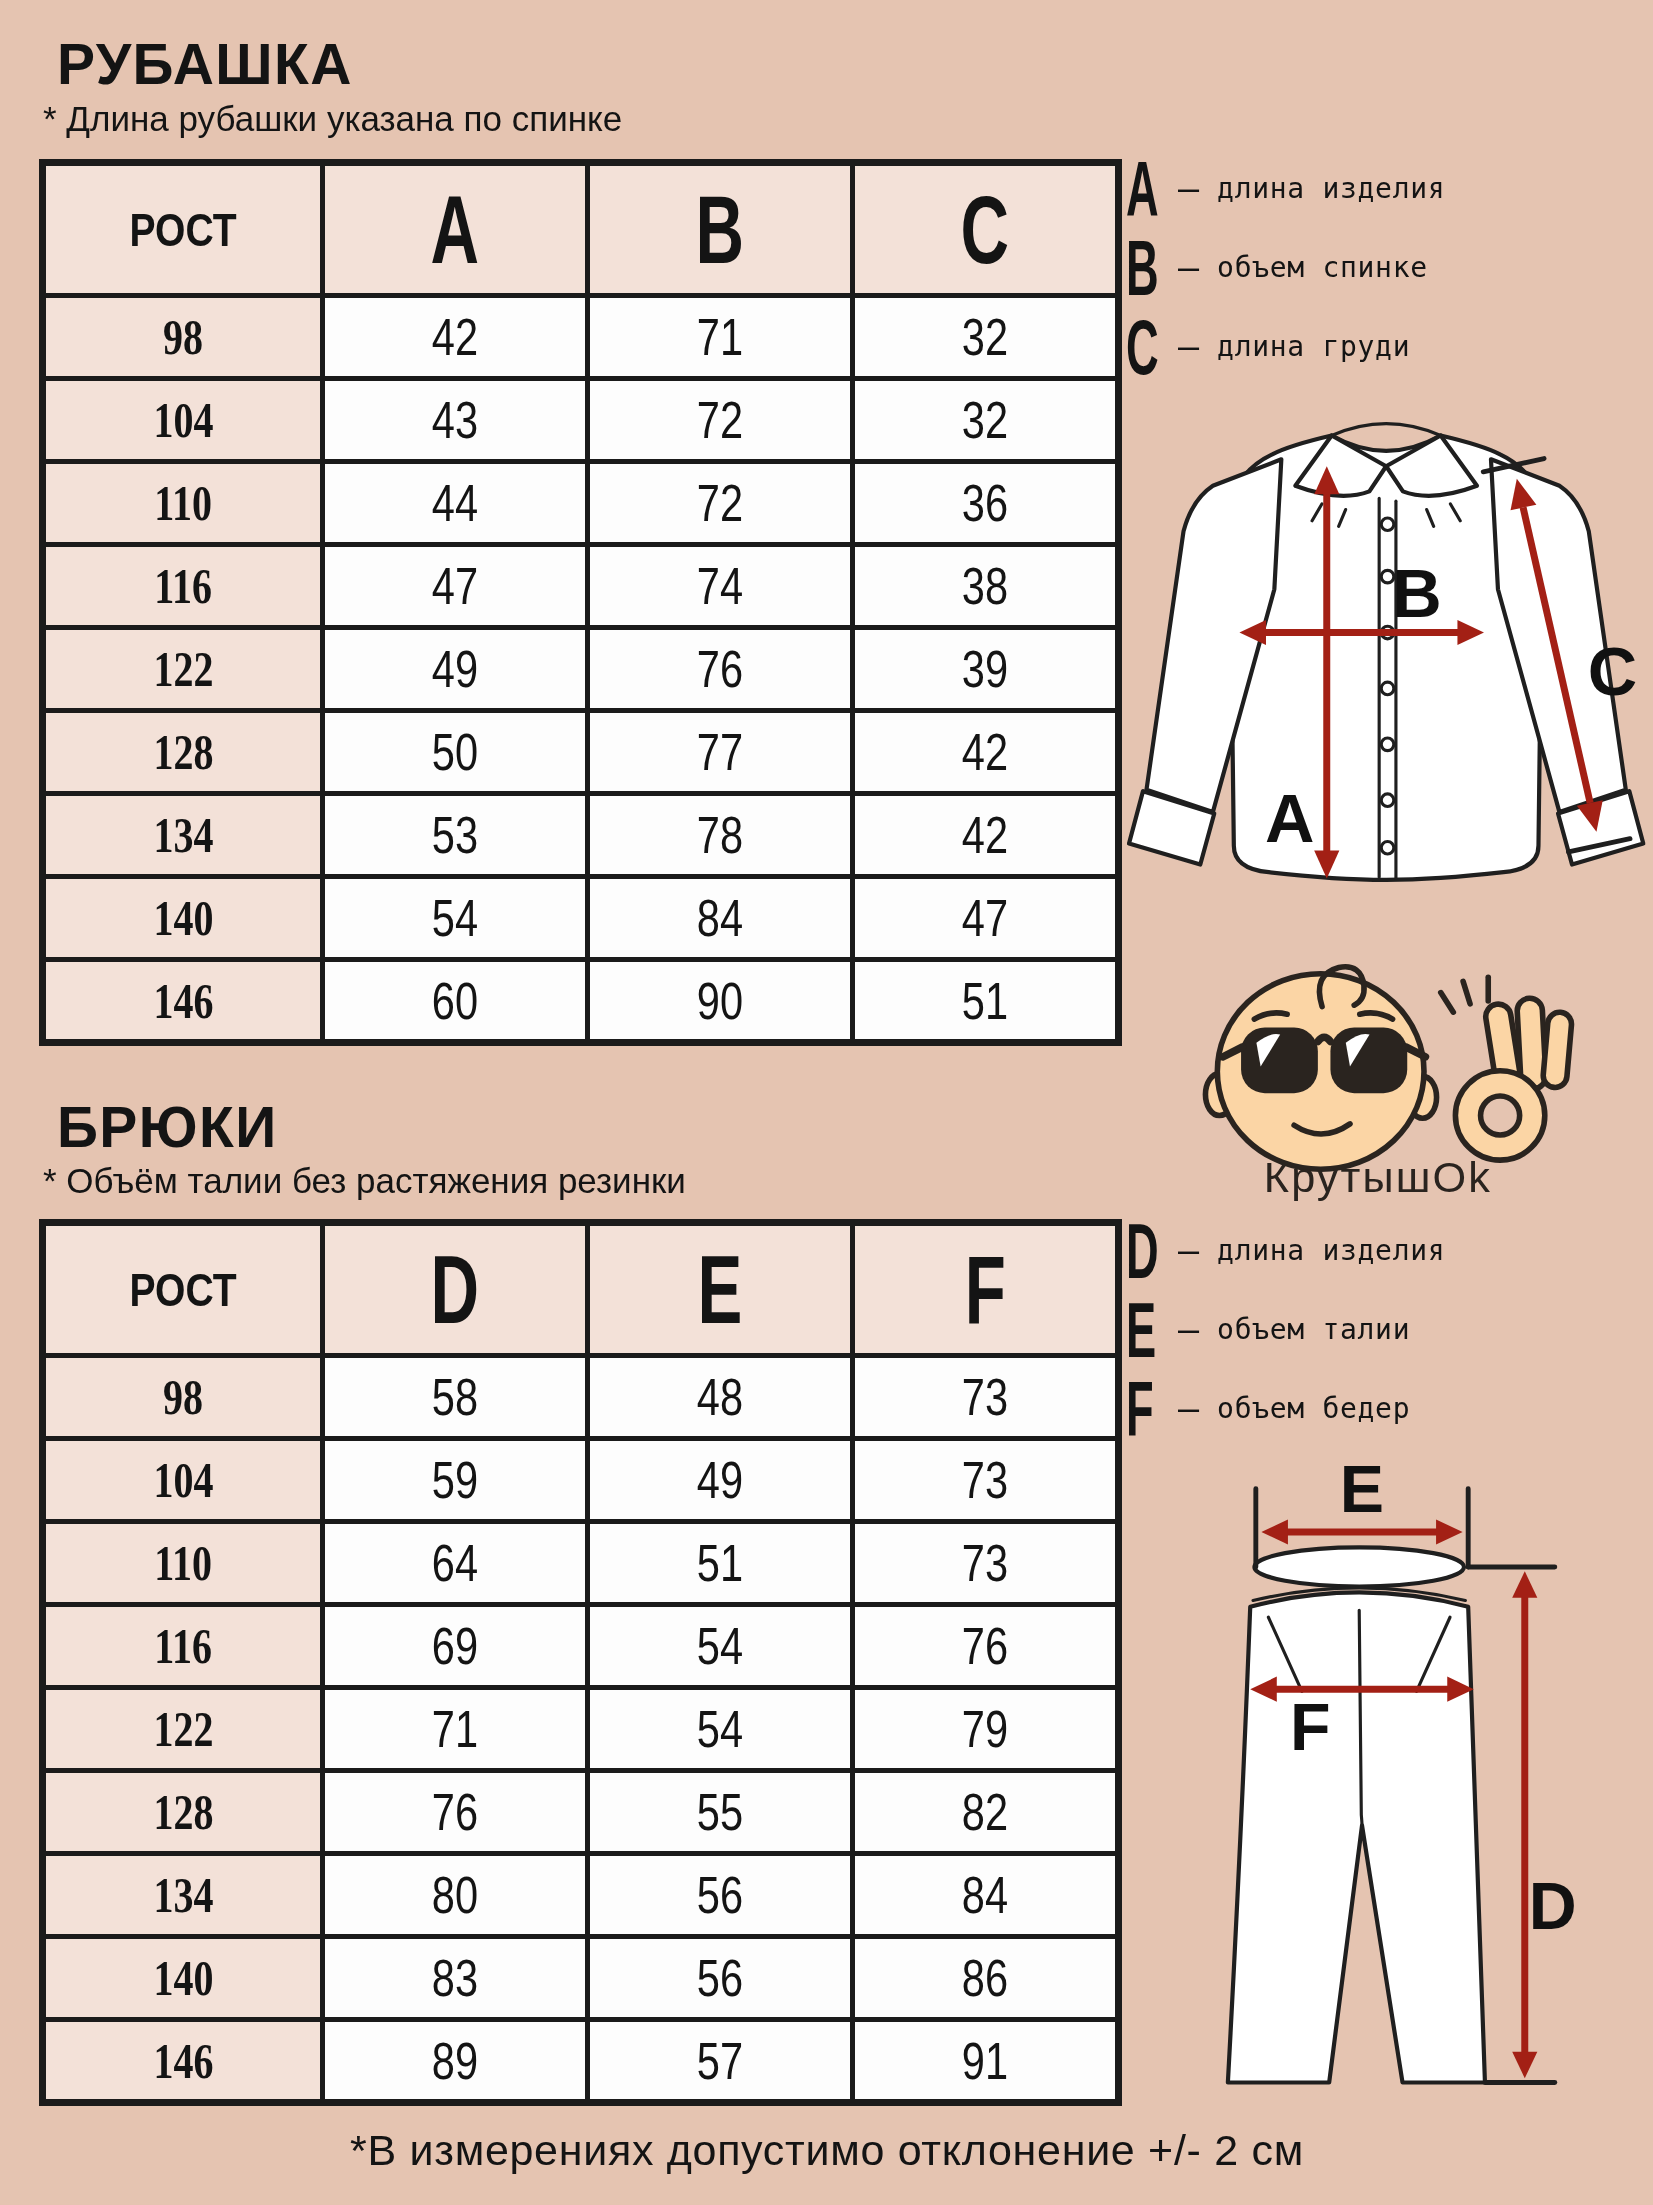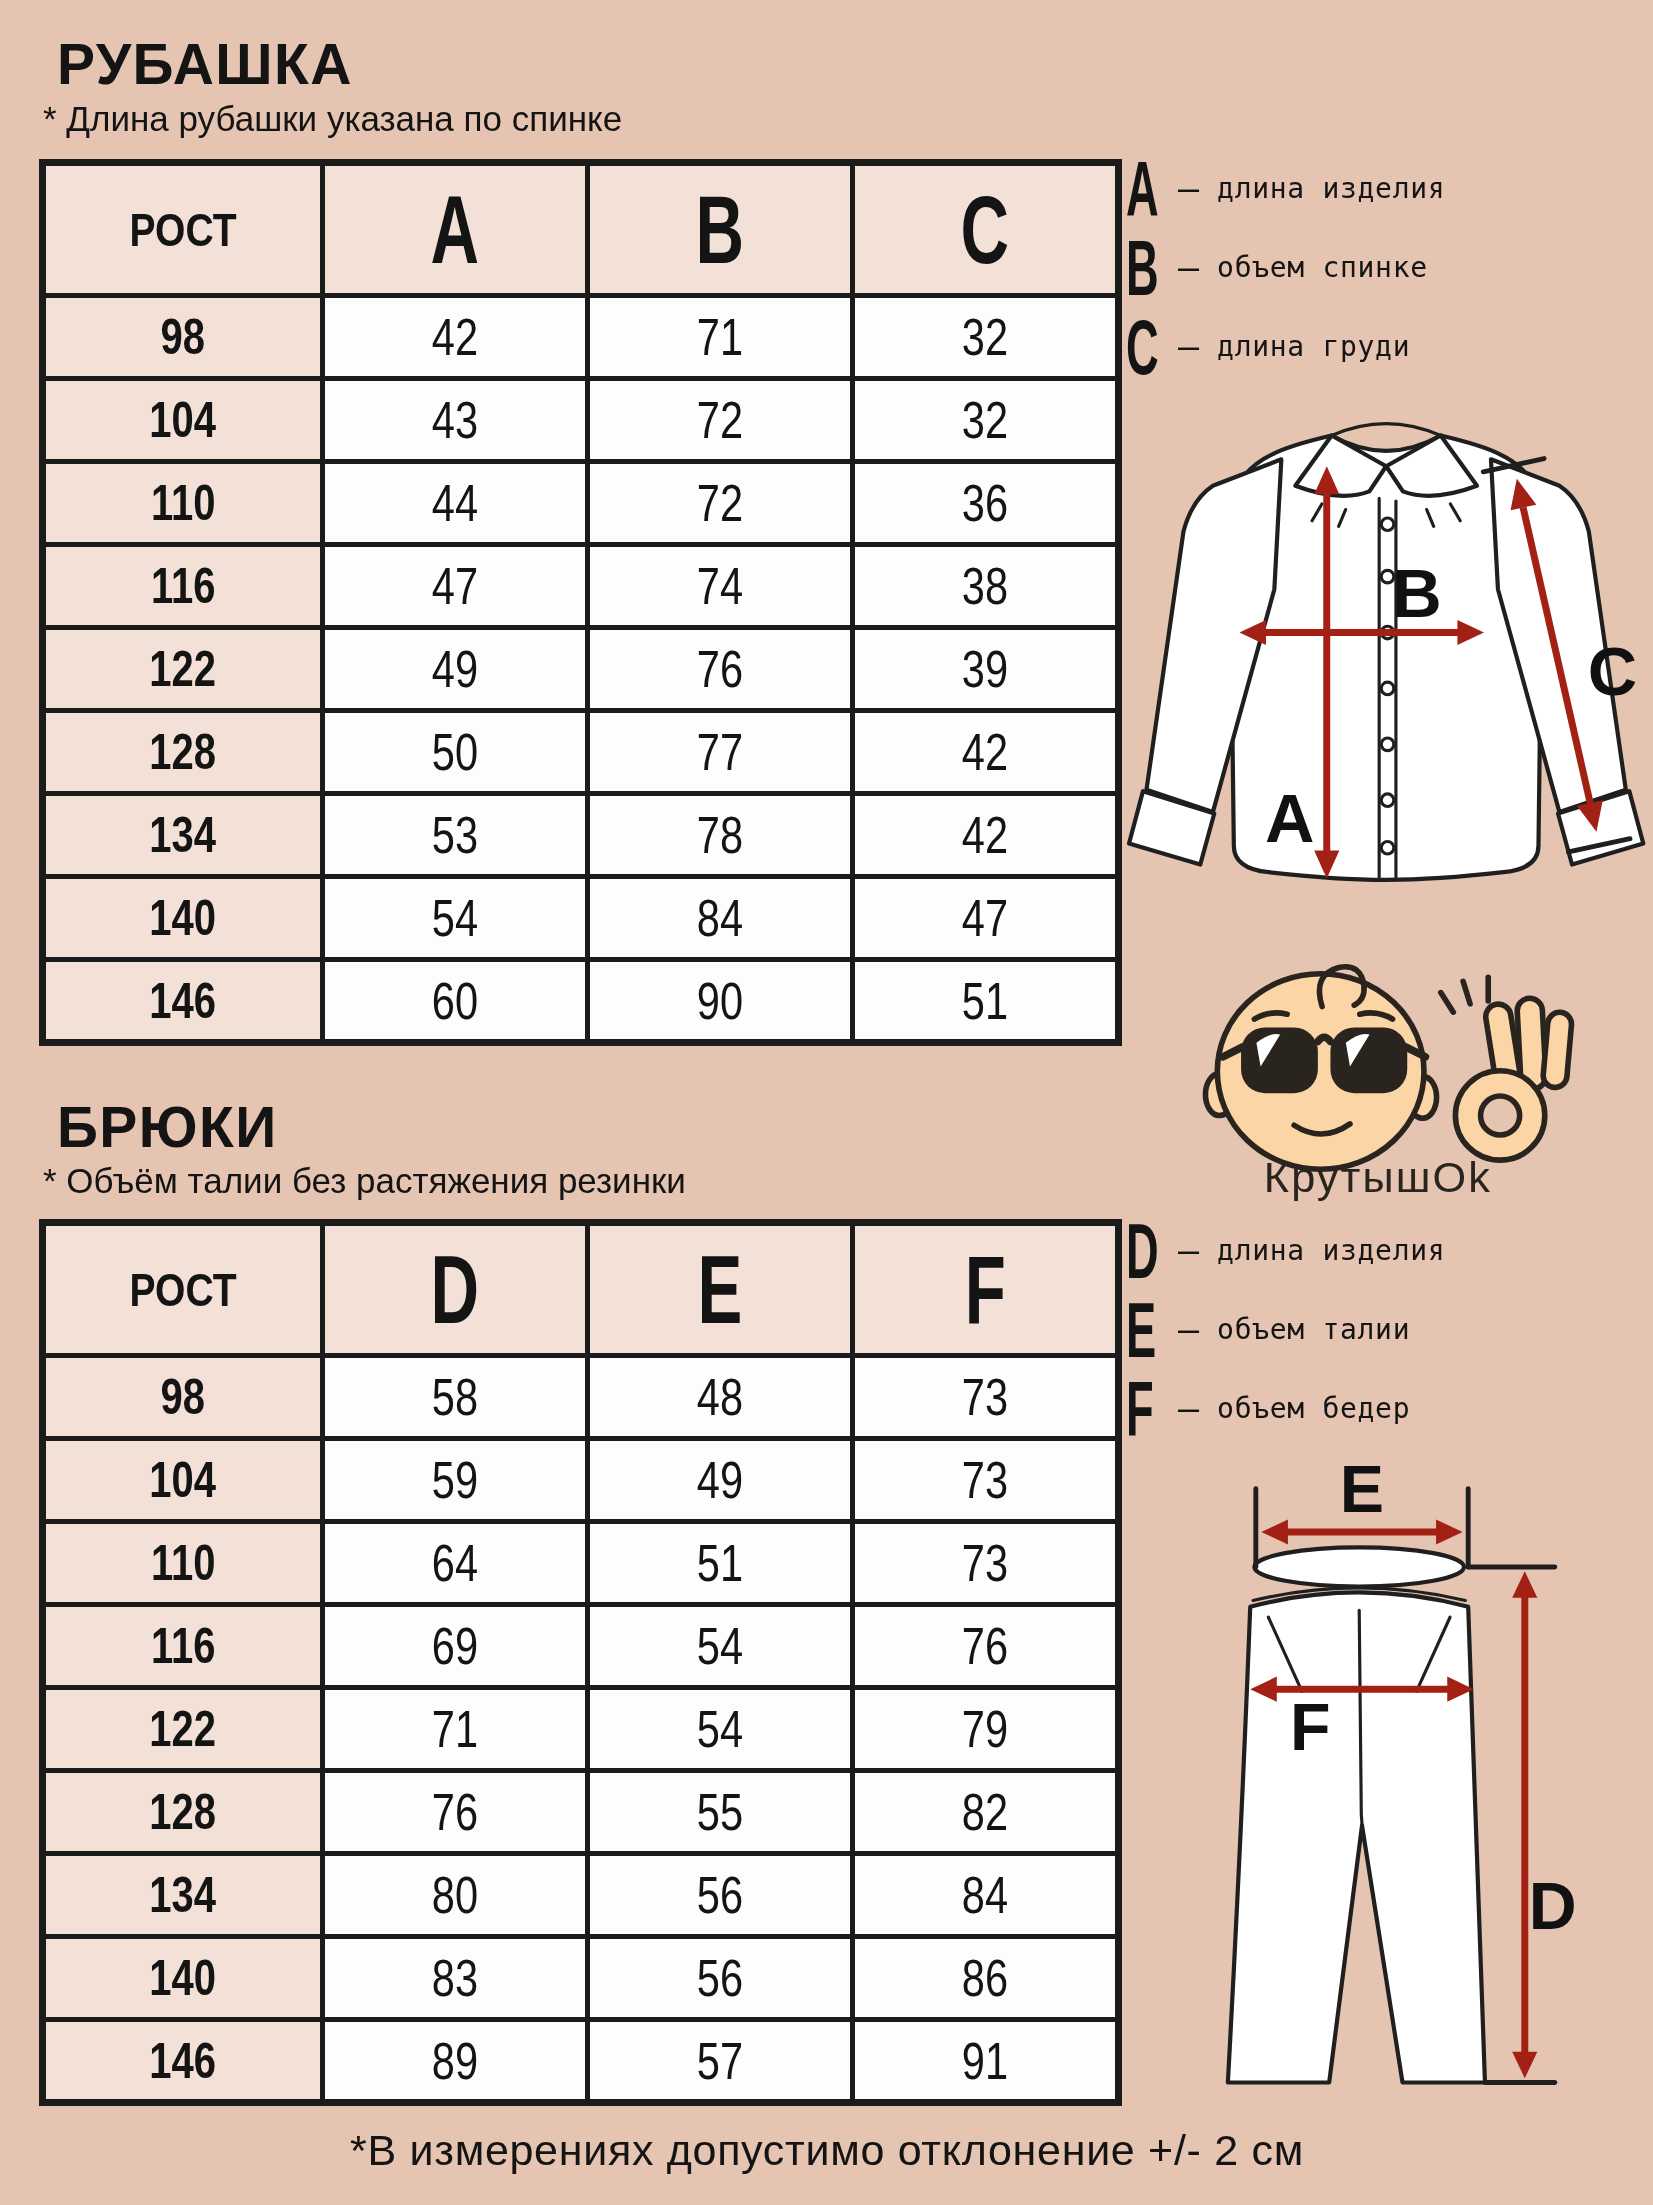--- a/index.html
+++ b/index.html
@@ -14,21 +14,21 @@
   .note-shirt { top:99px; }
   .note-pants { top:1161px; }
 
   table.size-table { position:absolute; left:39px; width:1075px; border-collapse:collapse; table-layout:fixed;
     background:var(--cell-white,#fdfdfd); border:7px solid var(--line,#1b1b1b); }
   .table-shirt { top:159px; }
   .table-pants { top:1219px; }
   .size-table th, .size-table td { border:5.6px solid var(--line,#1b1b1b); text-align:center; vertical-align:middle; padding:0; }
   .size-table th { background:var(--panel-pink,#f3e1d8); height:133px; }
   .size-table td { height:83px; background:var(--cell-white,#fdfdfd); }
-  .size-table td.rost { background:var(--panel-pink,#f3e1d8); }
+  .size-table td.rost { background:var(--panel-pink,#f3e1d8);font-family:Liberation Serif, serif; }
   .cond { display:inline-block; transform:scaleX(0.8); white-space:nowrap; }
   th .hrost { font-size:46px; font-weight:700; transform:scaleX(0.85); }
   th .hletter { font-size:96px; font-weight:700; transform:scaleX(0.7); line-height:1; }
   td .cell-txt { font-size:52px; font-weight:400; }
   td.rost .cell-txt { font-weight:700; font-size:50px; }
 
   .legend { position:absolute; left:1126px; width:523px; display:flex; flex-direction:column; }
   .legend-shirt { top:149px; }
   .legend-pants { top:1211px; }
   .legend-row { display:flex; align-items:center; height:79px; }

